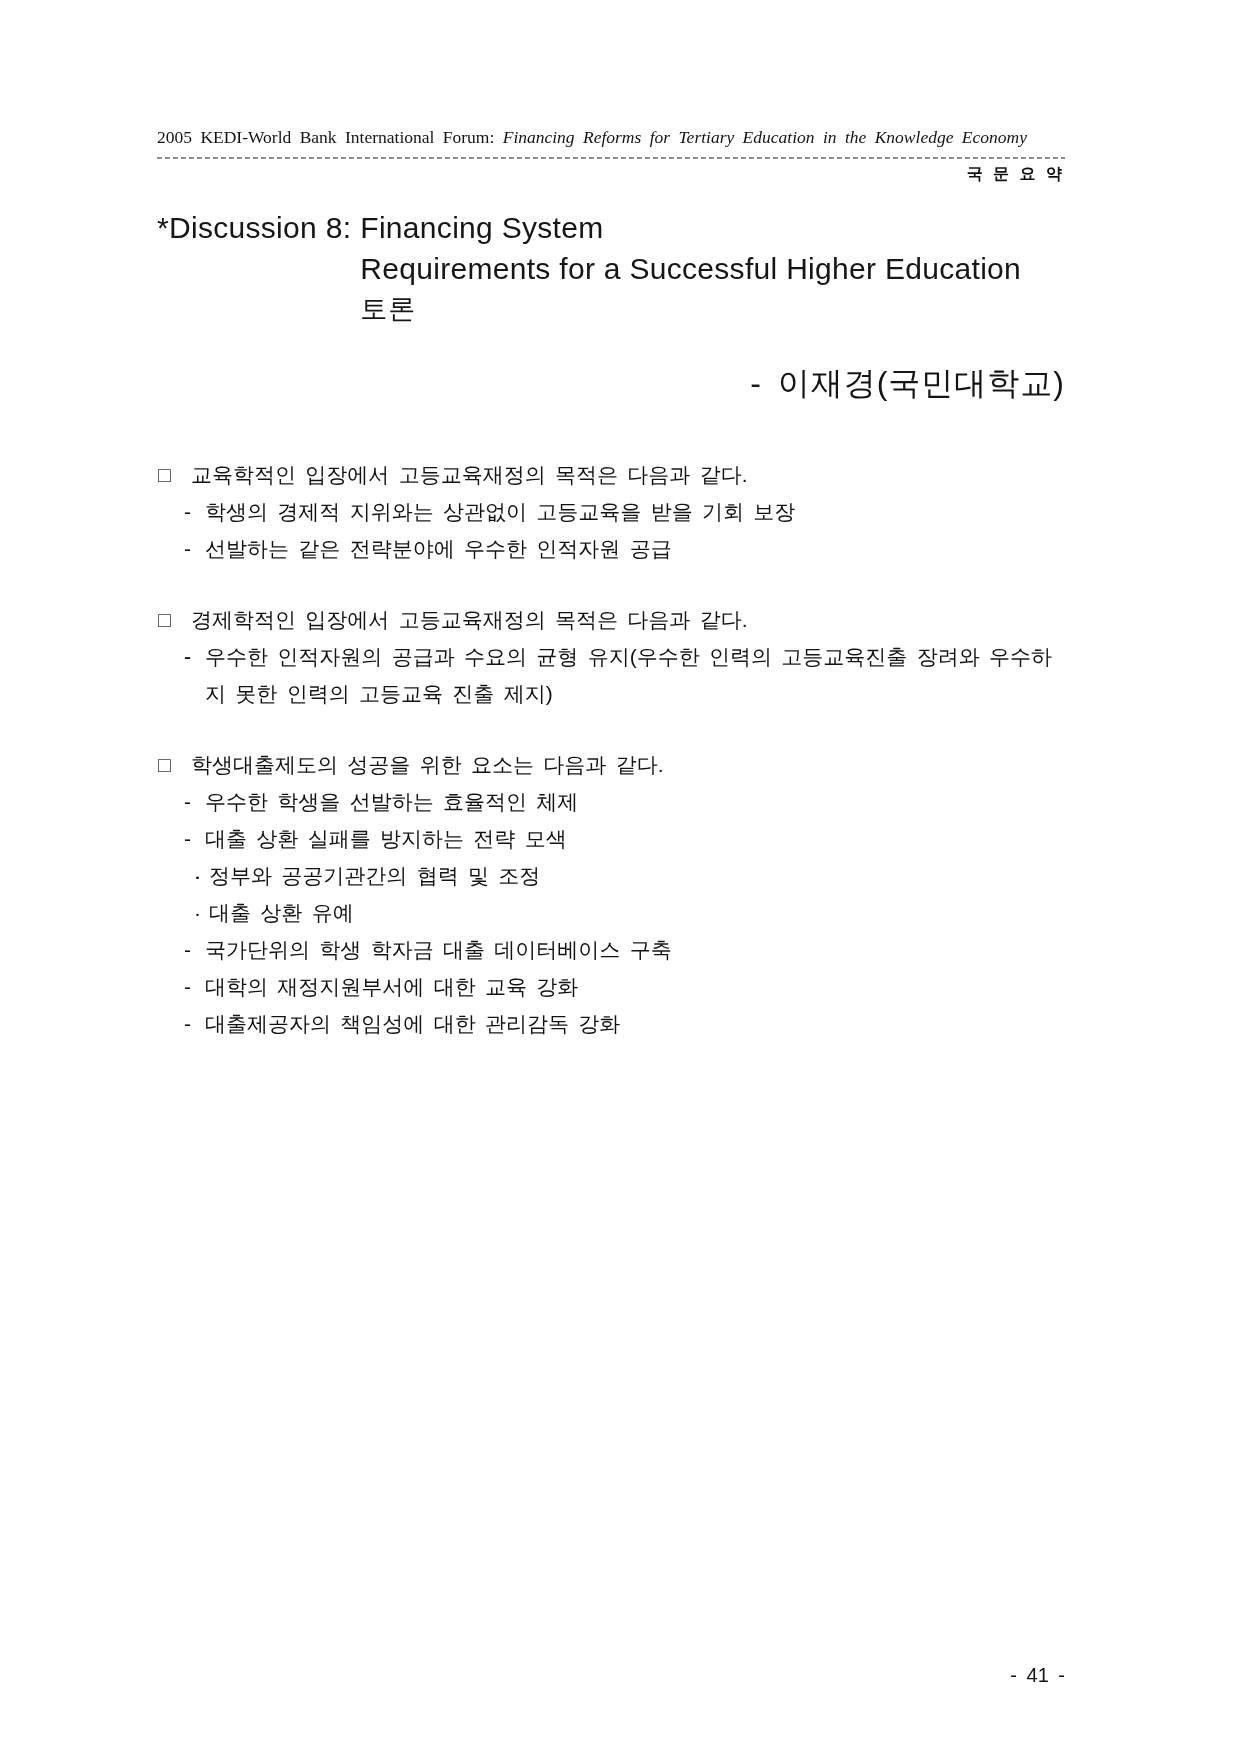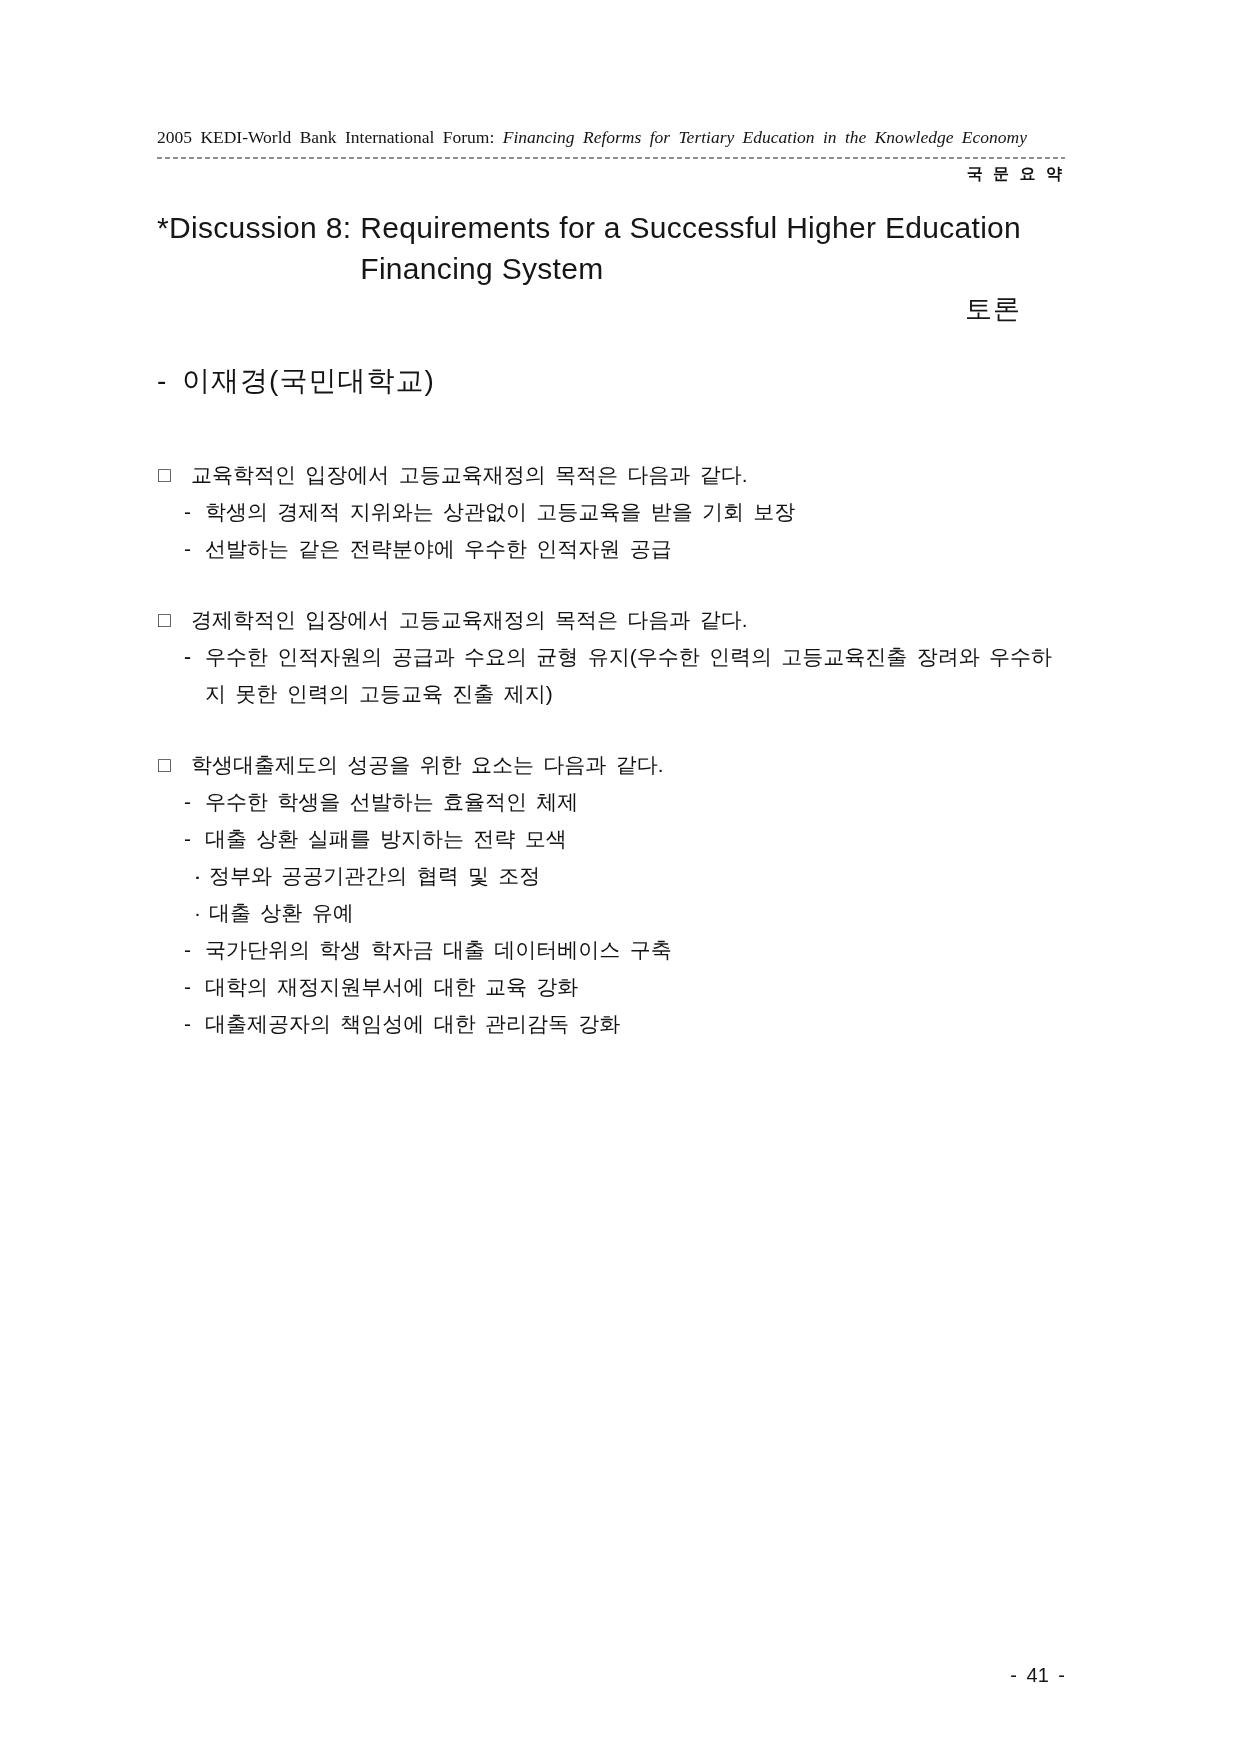--- a/index.html
+++ b/index.html
@@ -45,25 +45,25 @@
     position: absolute;
     left: 157px; right: 175px; top: 183px;
     font-size: 30px;
     letter-spacing: 0.3px;
     color: #161616;
   }
   .title-flex { display: flex; align-items: flex-start; }
   .title-prefix { line-height: 41px; white-space: nowrap; margin-right: 9px; }
   .title-lines  { line-height: 41px; }
   .title-line   { white-space: nowrap; }
-  .title-kr     { font-size: 27px; line-height: 41px; letter-spacing: 1px; text-align: right; }
+  .title-kr     { font-size: 27px; line-height: 41px; letter-spacing: 1px; }
   .author-line {
     margin-top: 32px;
-    text-align: left;
-    font-size: 28px;
+    text-align: right;
+    font-size: 32px;
     letter-spacing: 1px;
     word-spacing: 6px;
     color: #141414;
   }
 
   
   .body-block {
     position: absolute;
     left: 157px; width: 908px; top: 432px;
     font-size: 21px;
@@ -104,22 +104,22 @@
       <span class="italic">Financing Reforms for Tertiary Education in the Knowledge Economy</span>
     </div>
     <div class="header-rule"></div>
     <div class="summary-label">국 문 요 약</div>
   </div>
 
   <div class="title-block">
     <div class="title-flex">
       <span class="title-prefix">*Discussion 8:</span>
       <div class="title-lines">
+        <div class="title-line">Financing System</div>
         <div class="title-line">Requirements for a Successful Higher Education</div>
-        <div class="title-line">Financing System</div>
         <div class="title-kr">토론</div>
       </div>
     </div>
     <div class="author-line">- 이재경(국민대학교)</div>
   </div>
 
   <div class="body-block">
 
     <div class="section">
       <div class="section-heading">

